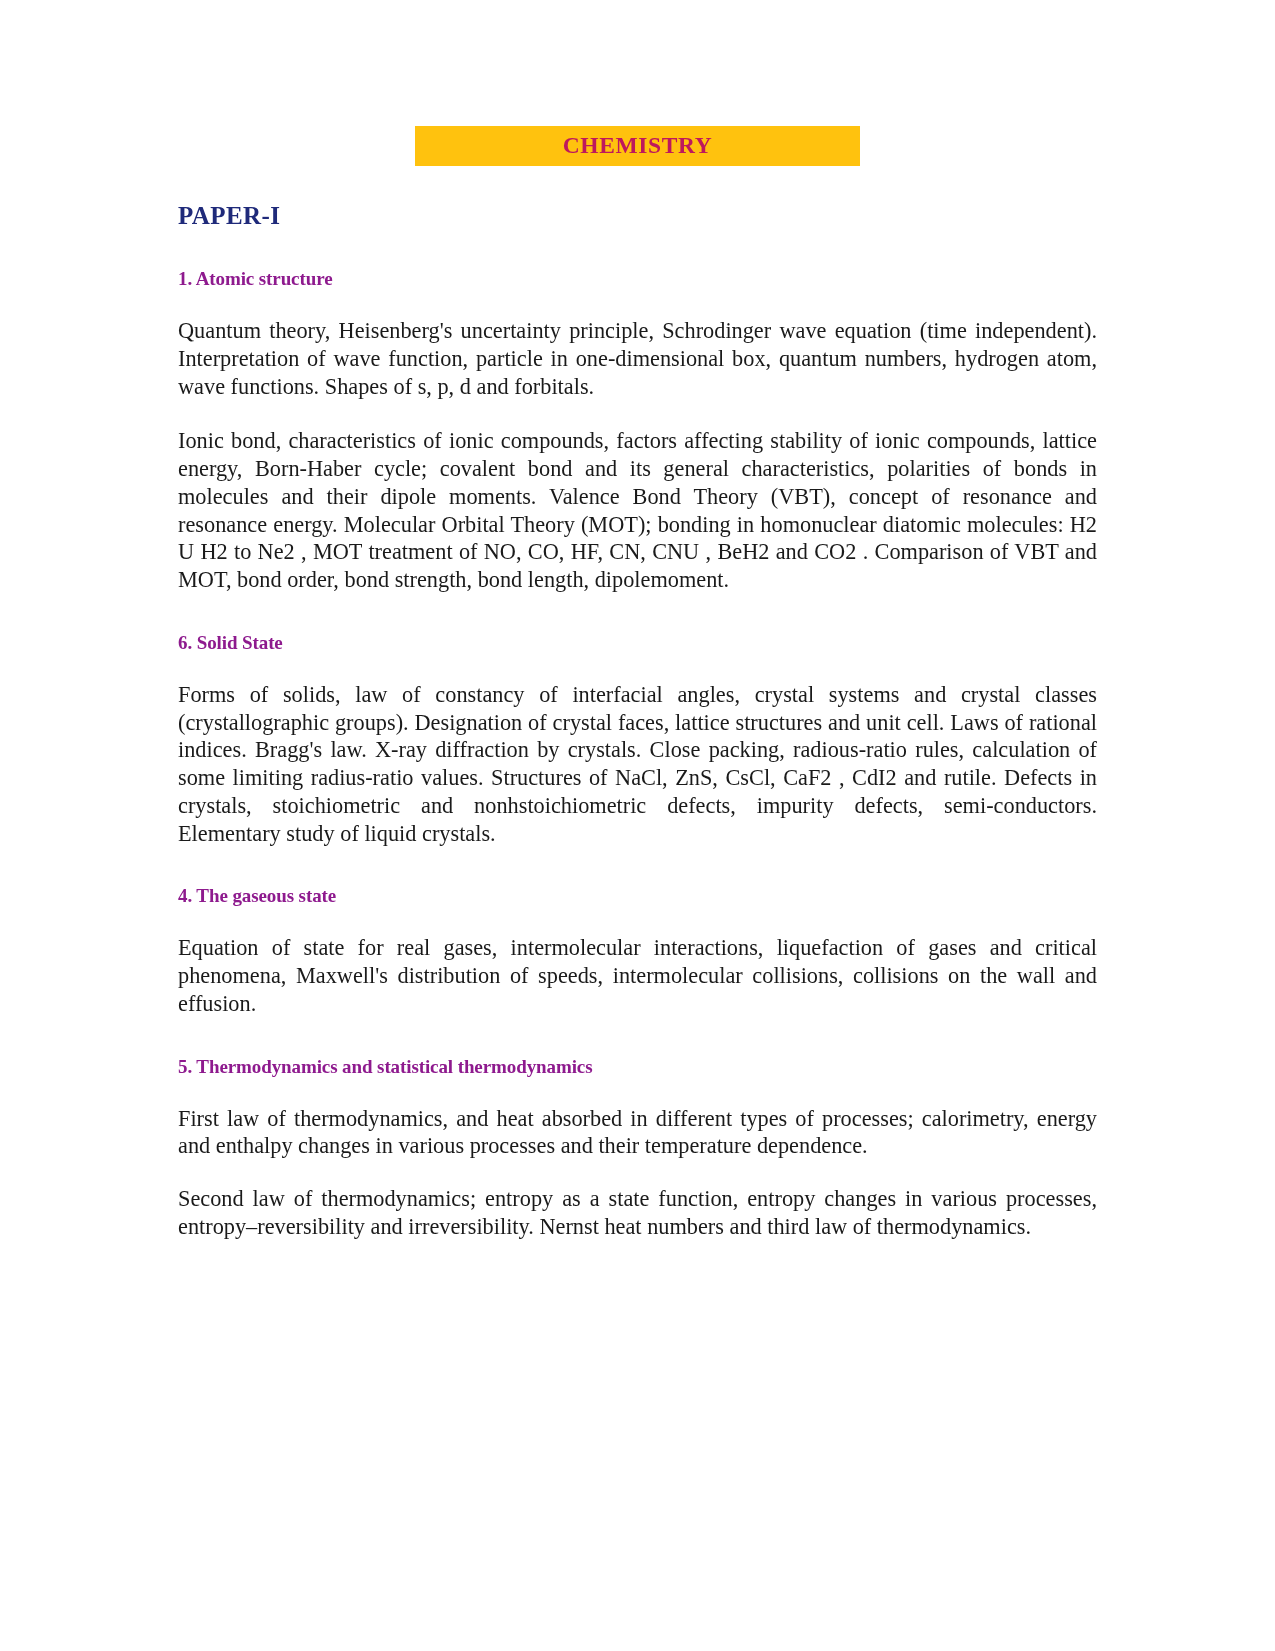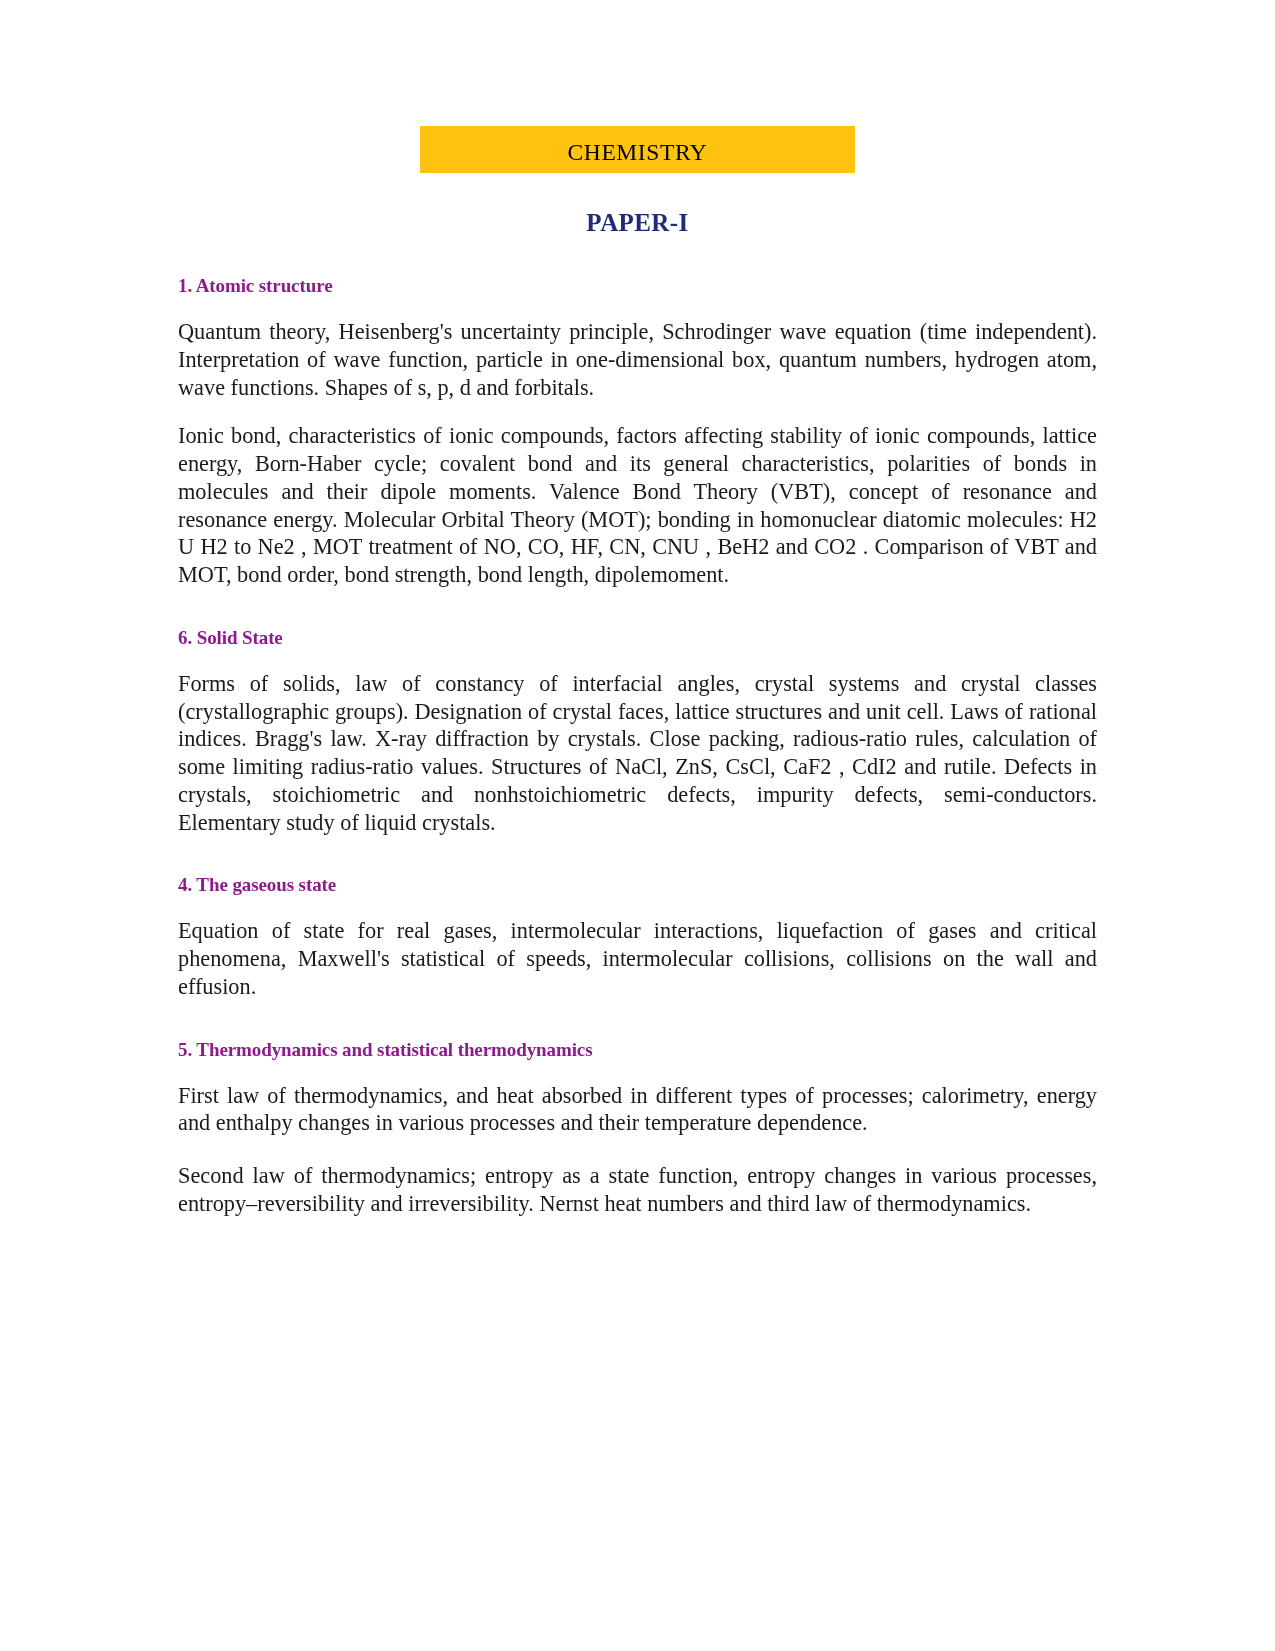--- a/index.html
+++ b/index.html
@@ -26,31 +26,30 @@
   }
 
   
   .title-banner-wrap {
     text-align: center;
     margin-top: 30px;
   }
   .title-banner {
     display: inline-block;
     background: #FFC20E;
-    color: #000000;
-    font-weight: normal;
+    color: #be185d;
+    font-weight: bold;
     font-size: 23.5px;
     letter-spacing: 0.6px;
     line-height: 1.32;
-    padding: 11px 148px 5px 148px;
+    padding: 4px 148px 5px 148px;
   }
 
   
   .paper-title {
-    text-align: center;
     color: #1F2A7A;
     font-weight: bold;
     font-size: 25px;
     letter-spacing: 0.4px;
     margin-top: 36px;
   }
 
   
   .section-heading {
     color: #8E1A8E;
@@ -61,21 +60,21 @@
     margin-bottom: 0;
     text-align: left;
   }
 
   
   .body-para {
     font-size: 22.3px;
     line-height: 1.245;
     text-align: justify;
     text-justify: inter-word;
-    margin-top: 21px;
+    margin-top: 27px;
     margin-bottom: 0;
     color: #1a1a1a;
     hyphens: none;
   }
   .body-para.tight {
     margin-top: 25px;
   }
 </style>
 </head>
 <body>
@@ -91,20 +90,20 @@
 
     <h2 class="section-heading">1. Atomic structure</h2>
     <p class="body-para">Quantum theory, Heisenberg's uncertainty principle, Schrodinger wave equation (time independent). Interpretation of wave function, particle in one-dimensional box, quantum numbers, hydrogen atom, wave functions. Shapes of s, p, d and forbitals.</p>
 
     <p class="body-para">Ionic bond, characteristics of ionic compounds, factors affecting stability of ionic compounds, lattice energy, Born-Haber cycle; covalent bond and its general characteristics, polarities of bonds in molecules and their dipole moments. Valence Bond Theory (VBT), concept of resonance and resonance energy. Molecular Orbital Theory (MOT); bonding in homonuclear diatomic molecules: H2 U H2 to Ne2 , MOT treatment of NO, CO, HF, CN, CNU , BeH2 and CO2 . Comparison of VBT and MOT, bond order, bond strength, bond length, dipolemoment.</p>
 
     <h2 class="section-heading">6. Solid State</h2>
     <p class="body-para">Forms of solids, law of constancy of interfacial angles, crystal systems and crystal classes (crystallographic groups). Designation of crystal faces, lattice structures and unit cell. Laws of rational indices. Bragg's law. X-ray diffraction by crystals. Close packing, radious-ratio rules, calculation of some limiting radius-ratio values. Structures of NaCl, ZnS, CsCl, CaF2 , CdI2 and rutile. Defects in crystals, stoichiometric and nonhstoichiometric defects, impurity defects, semi-conductors. Elementary study of liquid crystals.</p>
 
     <h2 class="section-heading">4. The gaseous state</h2>
-    <p class="body-para">Equation of state for real gases, intermolecular interactions, liquefaction of gases and critical phenomena, Maxwell's statistical of speeds, intermolecular collisions, collisions on the wall and effusion.</p>
+    <p class="body-para">Equation of state for real gases, intermolecular interactions, liquefaction of gases and critical phenomena, Maxwell's distribution of speeds, intermolecular collisions, collisions on the wall and effusion.</p>
 
     <h2 class="section-heading">5. Thermodynamics and statistical thermodynamics</h2>
     <p class="body-para">First law of thermodynamics, and heat absorbed in different types of processes; calorimetry, energy and enthalpy changes in various processes and their temperature dependence.</p>
     <p class="body-para tight">Second law of thermodynamics; entropy as a state function, entropy changes in various processes, entropy–reversibility and irreversibility. Nernst heat numbers and third law of thermodynamics.</p>
 
   </div>
 </div>
 
 </body></html>

